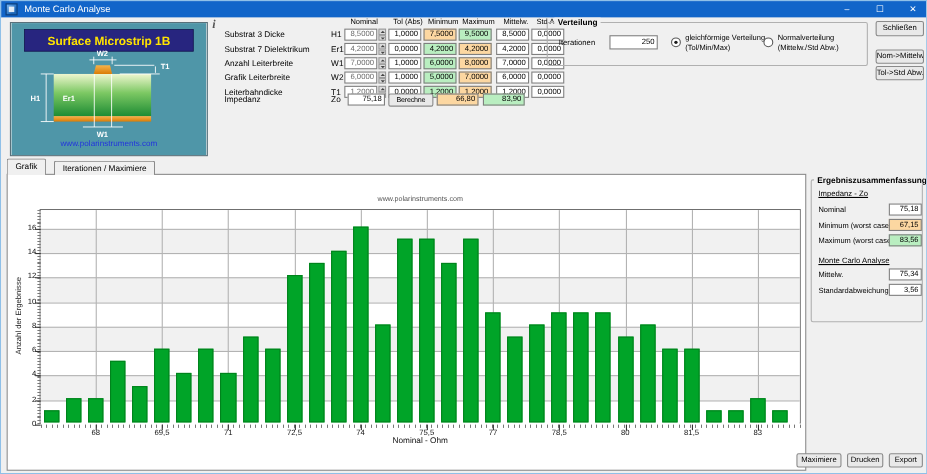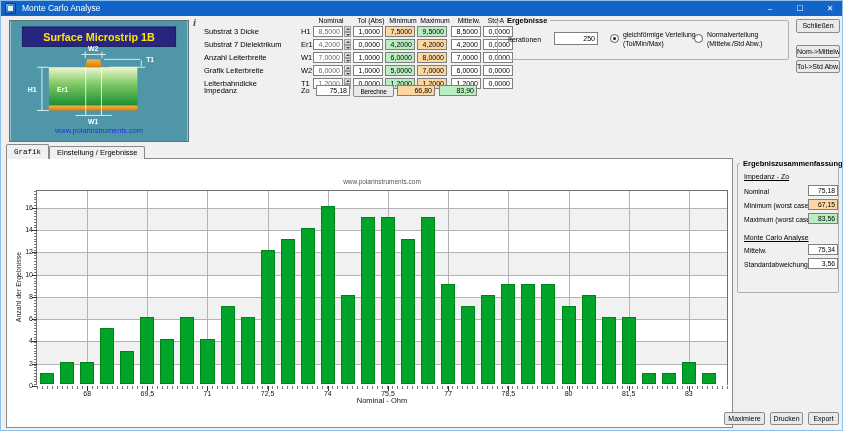--- a/index.html
+++ b/index.html
@@ -195,37 +195,37 @@
       </div>
 
     <div class="rowlabel bold" style="left:203px;top:69px;">Impedanz</div>
     <div class="rowsym bold" style="left:300px;top:69px;">Zo</div>
     <div class="inp" style="left:315px;top:69px;width:34px;">75,18</div>
     <div class="btn small" style="left:352px;top:69px;width:41px;height:12px;">Berechne</div>
     <div class="inp orange" style="left:396px;top:69px;width:38px;">66,80</div>
     <div class="inp green" style="left:438px;top:69px;width:38px;">83,90</div>
 
     <div class="groupbox" style="left:496px;top:4px;width:292px;height:40px;">
-      <div class="group-title">Ergebnisse</div>
+      <div class="group-title">Verteilung</div>
       <div class="glabel" style="left:10px;top:14px;">Iterationen</div>
       <div class="inp" style="left:56px;top:11px;width:44px;height:13px;line-height:11px;">250</div>
       <div class="radio sel" style="left:112px;top:13px;"></div>
       <div class="radio-text" style="left:125px;top:10px;">gleichförmige Verteilung</div>
       <div class="radio-text" style="left:125px;top:19px;">(Tol/Min/Max)</div>
       <div class="radio" style="left:196px;top:13px;"></div>
       <div class="radio-text" style="left:209px;top:10px;">Normalverteilung</div>
       <div class="radio-text" style="left:209px;top:19px;">(Mittelw./Std Abw.)</div>
     </div>
 
     <div class="btn" style="left:795px;top:3px;width:44px;height:14px;line-height:12px;">Schließen</div>
     <div class="btn" style="left:795px;top:29px;width:44px;height:13px;">Nom-&gt;Mittelw.</div>
     <div class="btn" style="left:795px;top:44px;width:44px;height:13px;">Tol-&gt;Std Abw.</div>
 
-    <div class="tab" style="left:5px;font-family:Liberation Mono, monospace;">Grafik</div>
-    <div class="tab inactive" style="left:48px;">Einstellung / Ergebnisse</div>
+    <div class="tab" style="left:5px;">Grafik</div>
+    <div class="tab inactive" style="left:48px;">Iterationen / Maximiere</div>
 
     <div class="chart-panel">
       <div class="chart-sub">www.polarinstruments.com</div>
       <div class="ylabel">Anzahl der Ergebnisse</div>
       <div id="plot">
           <div class="band" style="top: 172.714px; height: 22.2857px;"></div>
           <div class="band alt" style="top: 150.429px; height: 22.2857px;"></div>
           <div class="band" style="top: 128.143px; height: 22.2857px;"></div>
           <div class="band alt" style="top: 105.857px; height: 22.2857px;"></div>
           <div class="band" style="top: 83.5714px; height: 22.2857px;"></div>

